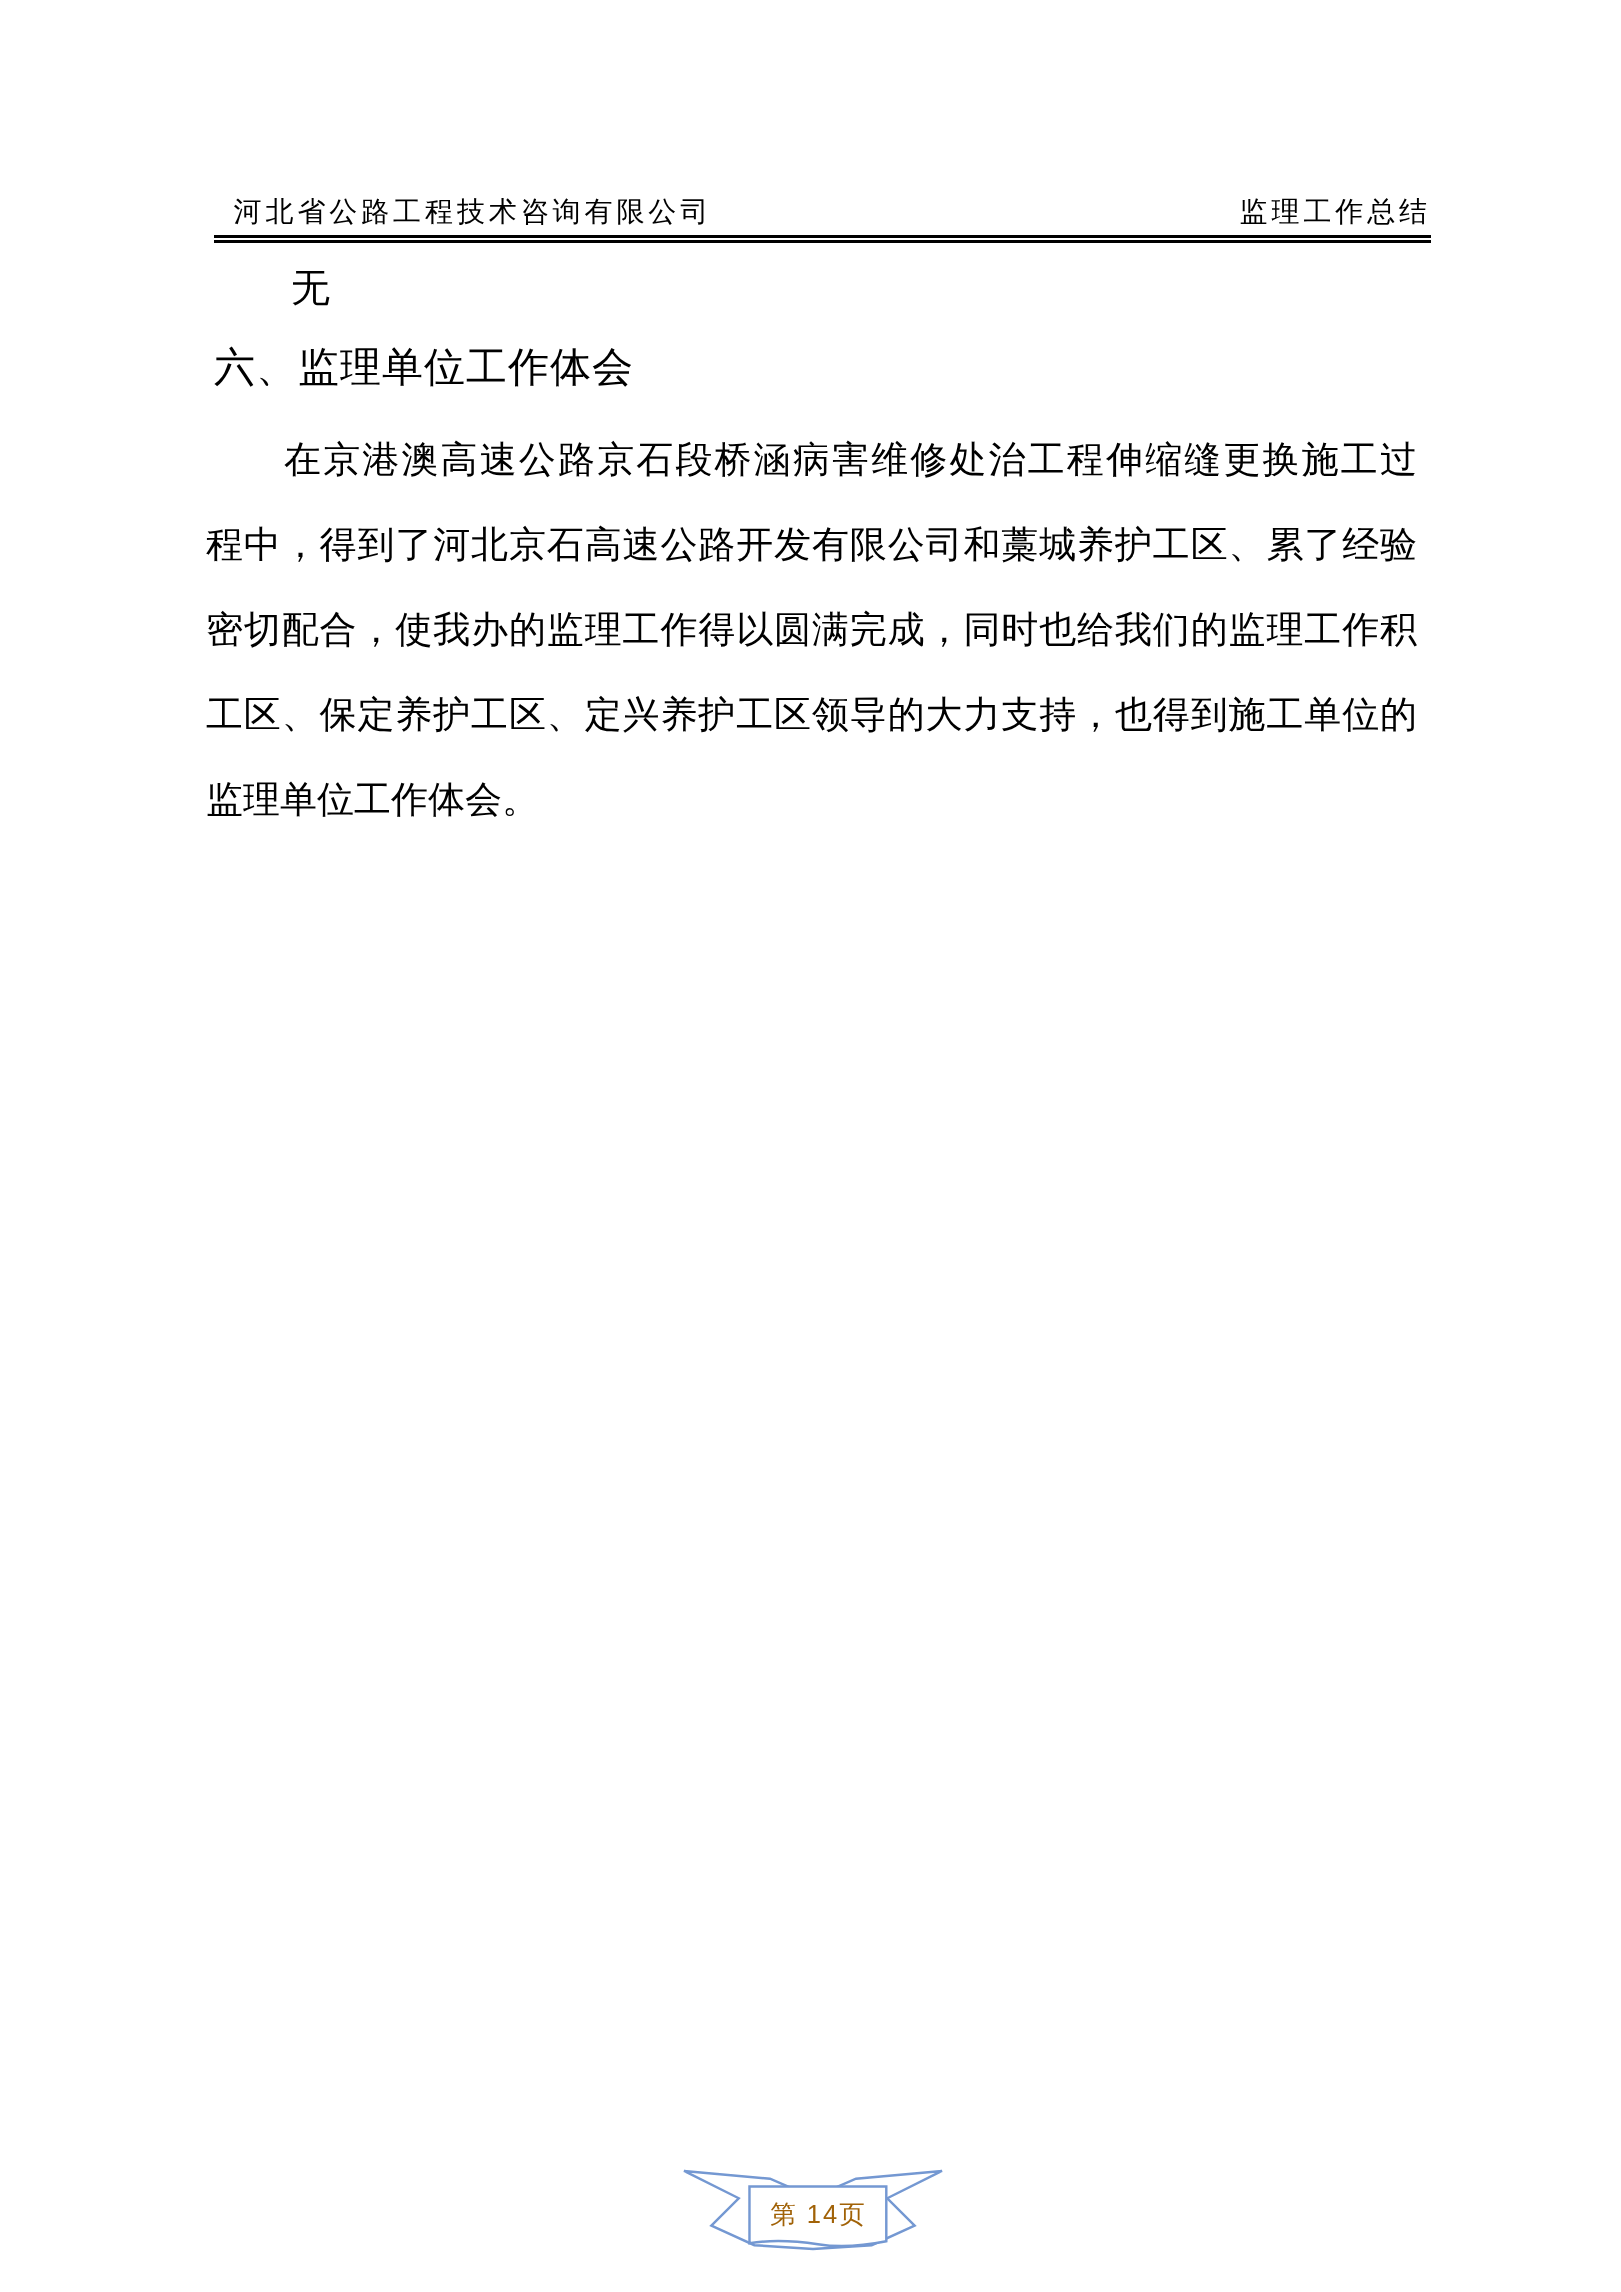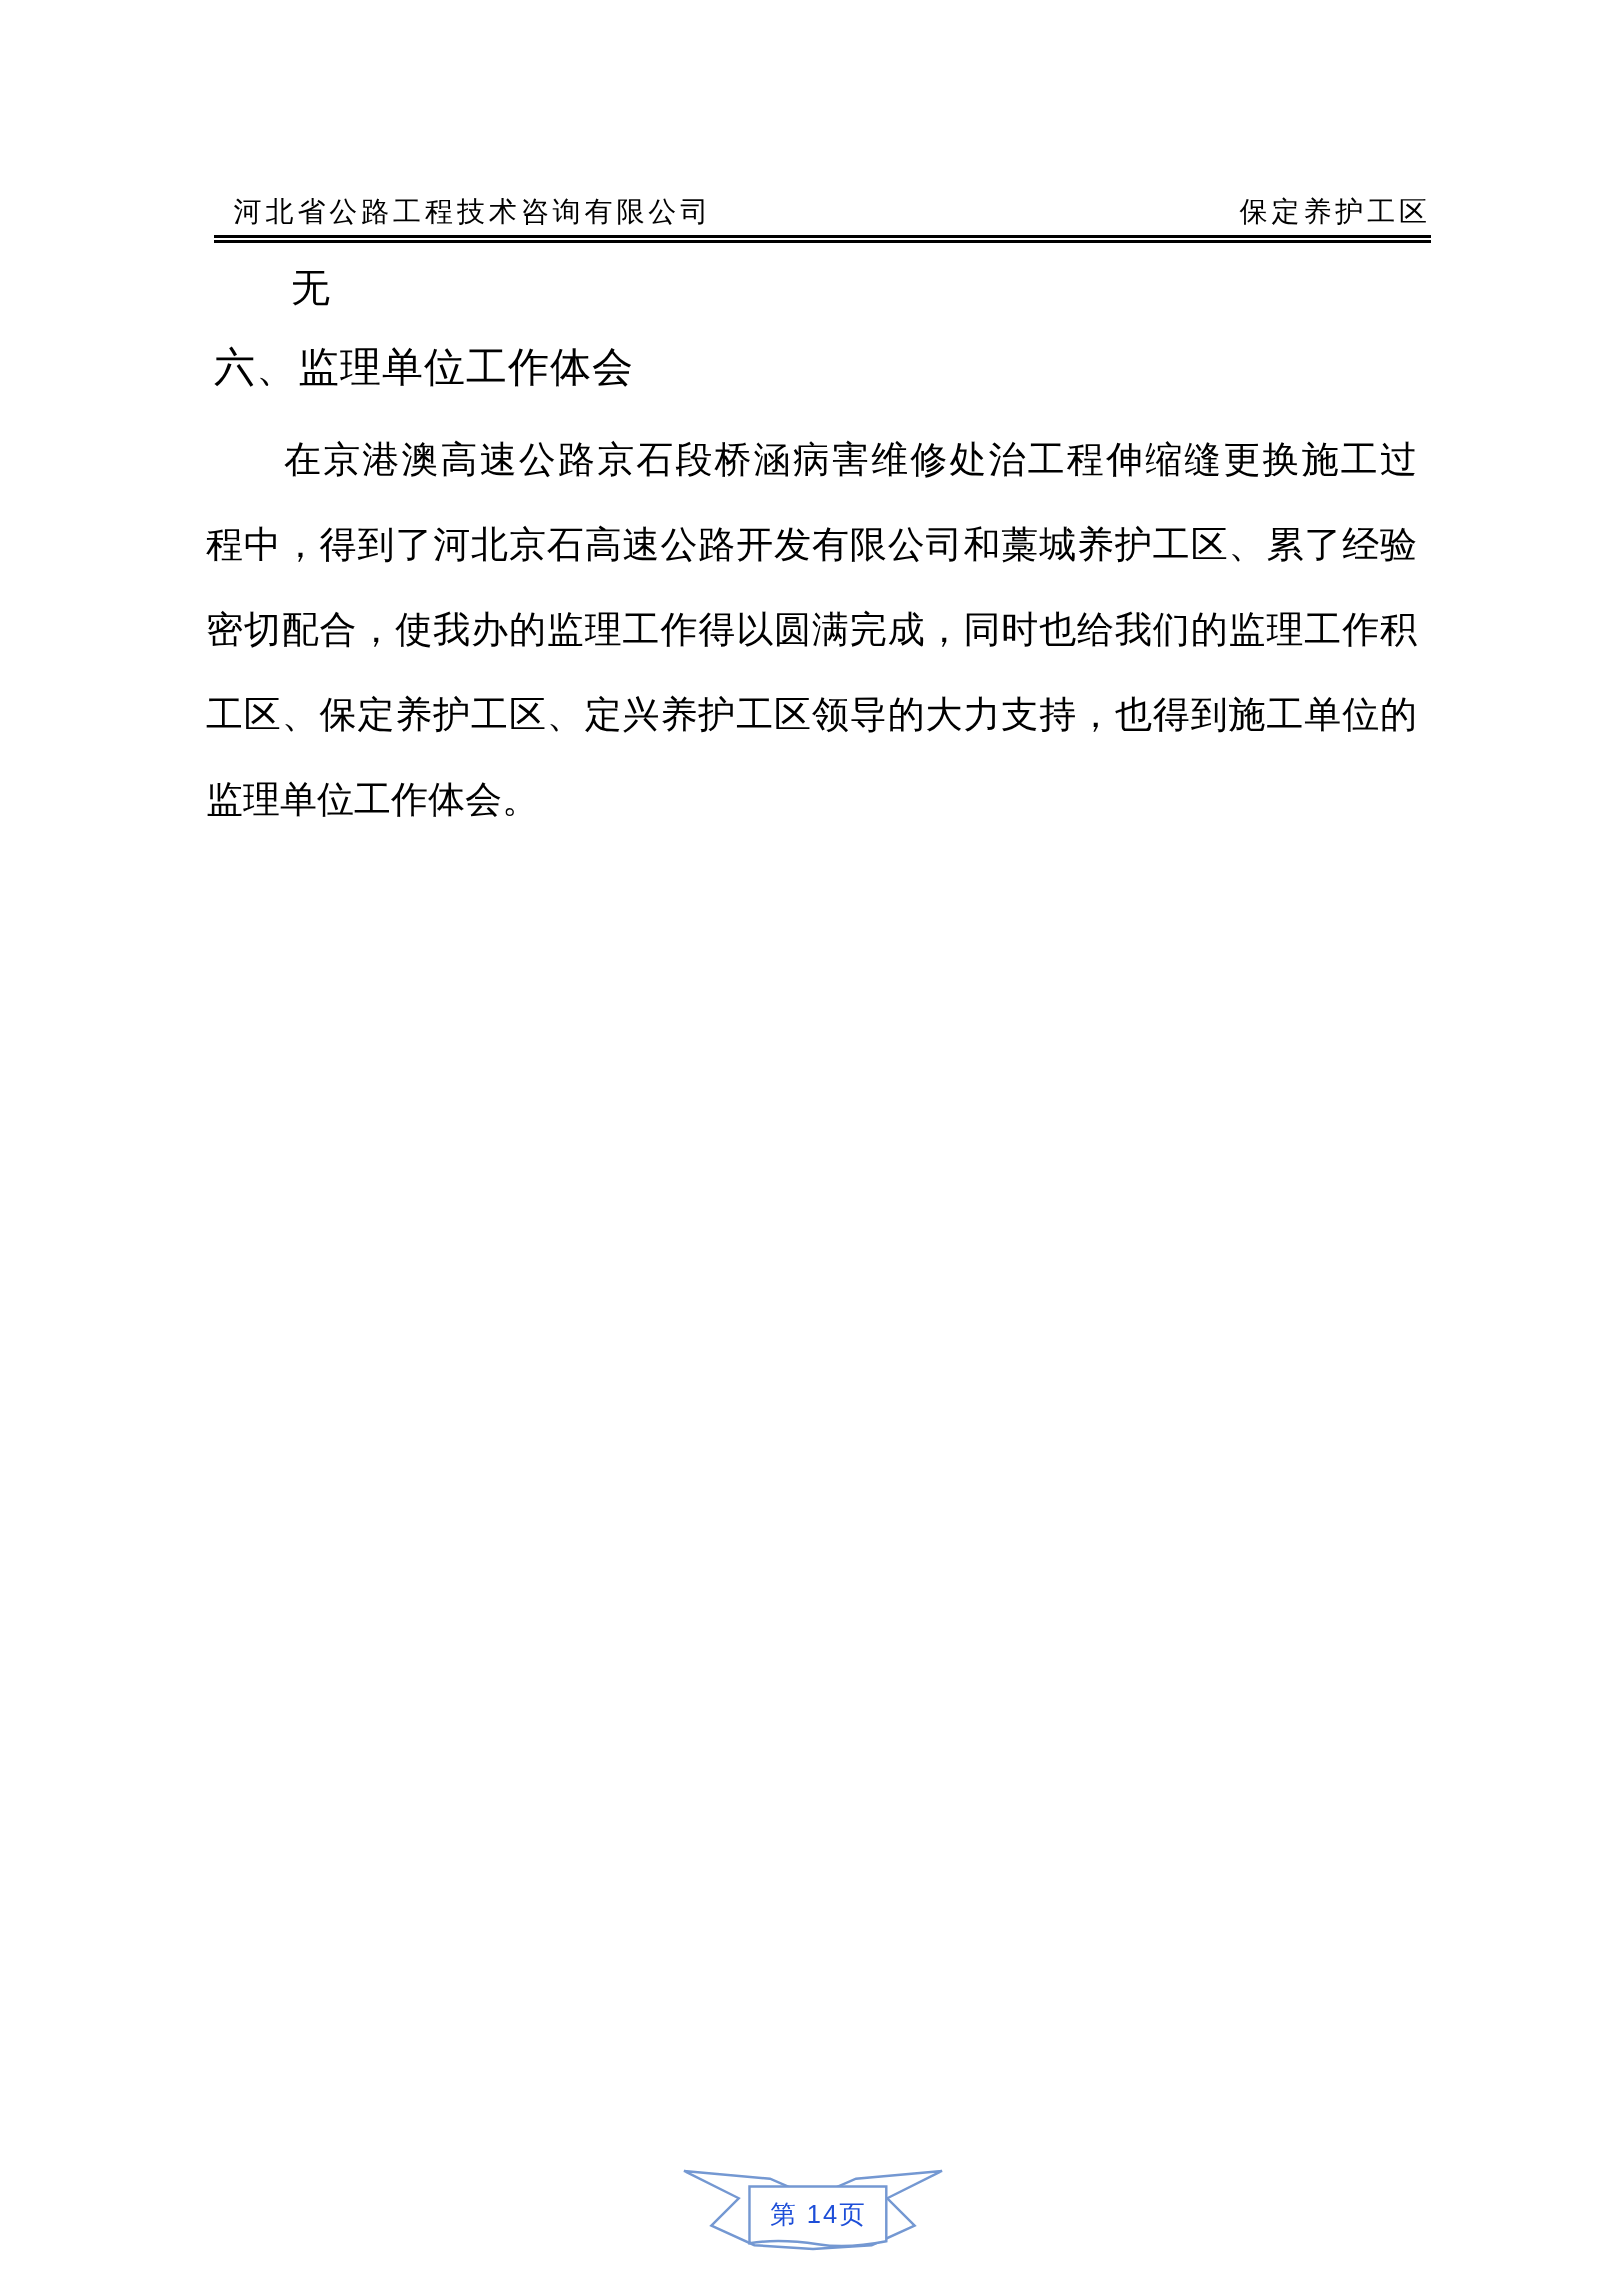--- a/index.html
+++ b/index.html
@@ -96,21 +96,21 @@
     font-family: "Liberation Sans", "DejaVu Sans", sans-serif;
   }
 </style>
 </head>
 <body>
 
 <div class="page">
 
   <div class="header">
     <span class="company">河北省公路工程技术咨询有限公司</span>
-    <span class="doc-title">保定养护工区</span>
+    <span class="doc-title">监理工作总结</span>
   </div>
   <div class="header-rule"></div>
 
   <div class="none-text">无</div>
 
   <div class="section-heading">六、监理单位工作体会</div>
 
   <div class="paragraph">
     <div class="line fill indent">在京港澳高速公路京石段桥涵病害维修处治工程伸缩缝更换施工过</div>
     <div class="line fill">程中，得到了河北京石高速公路开发有限公司和藁城养护工区、累了经验</div>
@@ -119,17 +119,17 @@
     <div class="line last">监理单位工作体会。</div>
   </div>
 
   <div class="ribbon">
     <svg width="274" height="86" viewBox="0 0 280 88">
 
       <path d="M8,4 L96,12 L140,31 L184,12 L272,4 L216,32 L244,60 L200,80 L140,84 L80,80 L36,60 L64,32 Z" fill="#ffffff" stroke-width="2.5" stroke-linejoin="miter" stroke="#7498d2"></path>
 
       <path d="M75,20 L215,20 L215,76 Q175,84 145,79 Q105,73 75,78 Z" fill="#ffffff" stroke-width="2.5" stroke-linejoin="miter" stroke="#7498d2"></path>
     </svg>
-    <div class="page-number" style="color:#1d4ed8;">第 14页</div>
+    <div class="page-number" style="color:#a16207;">第 14页</div>
   </div>
 
 </div>
 
 
 </body></html>

